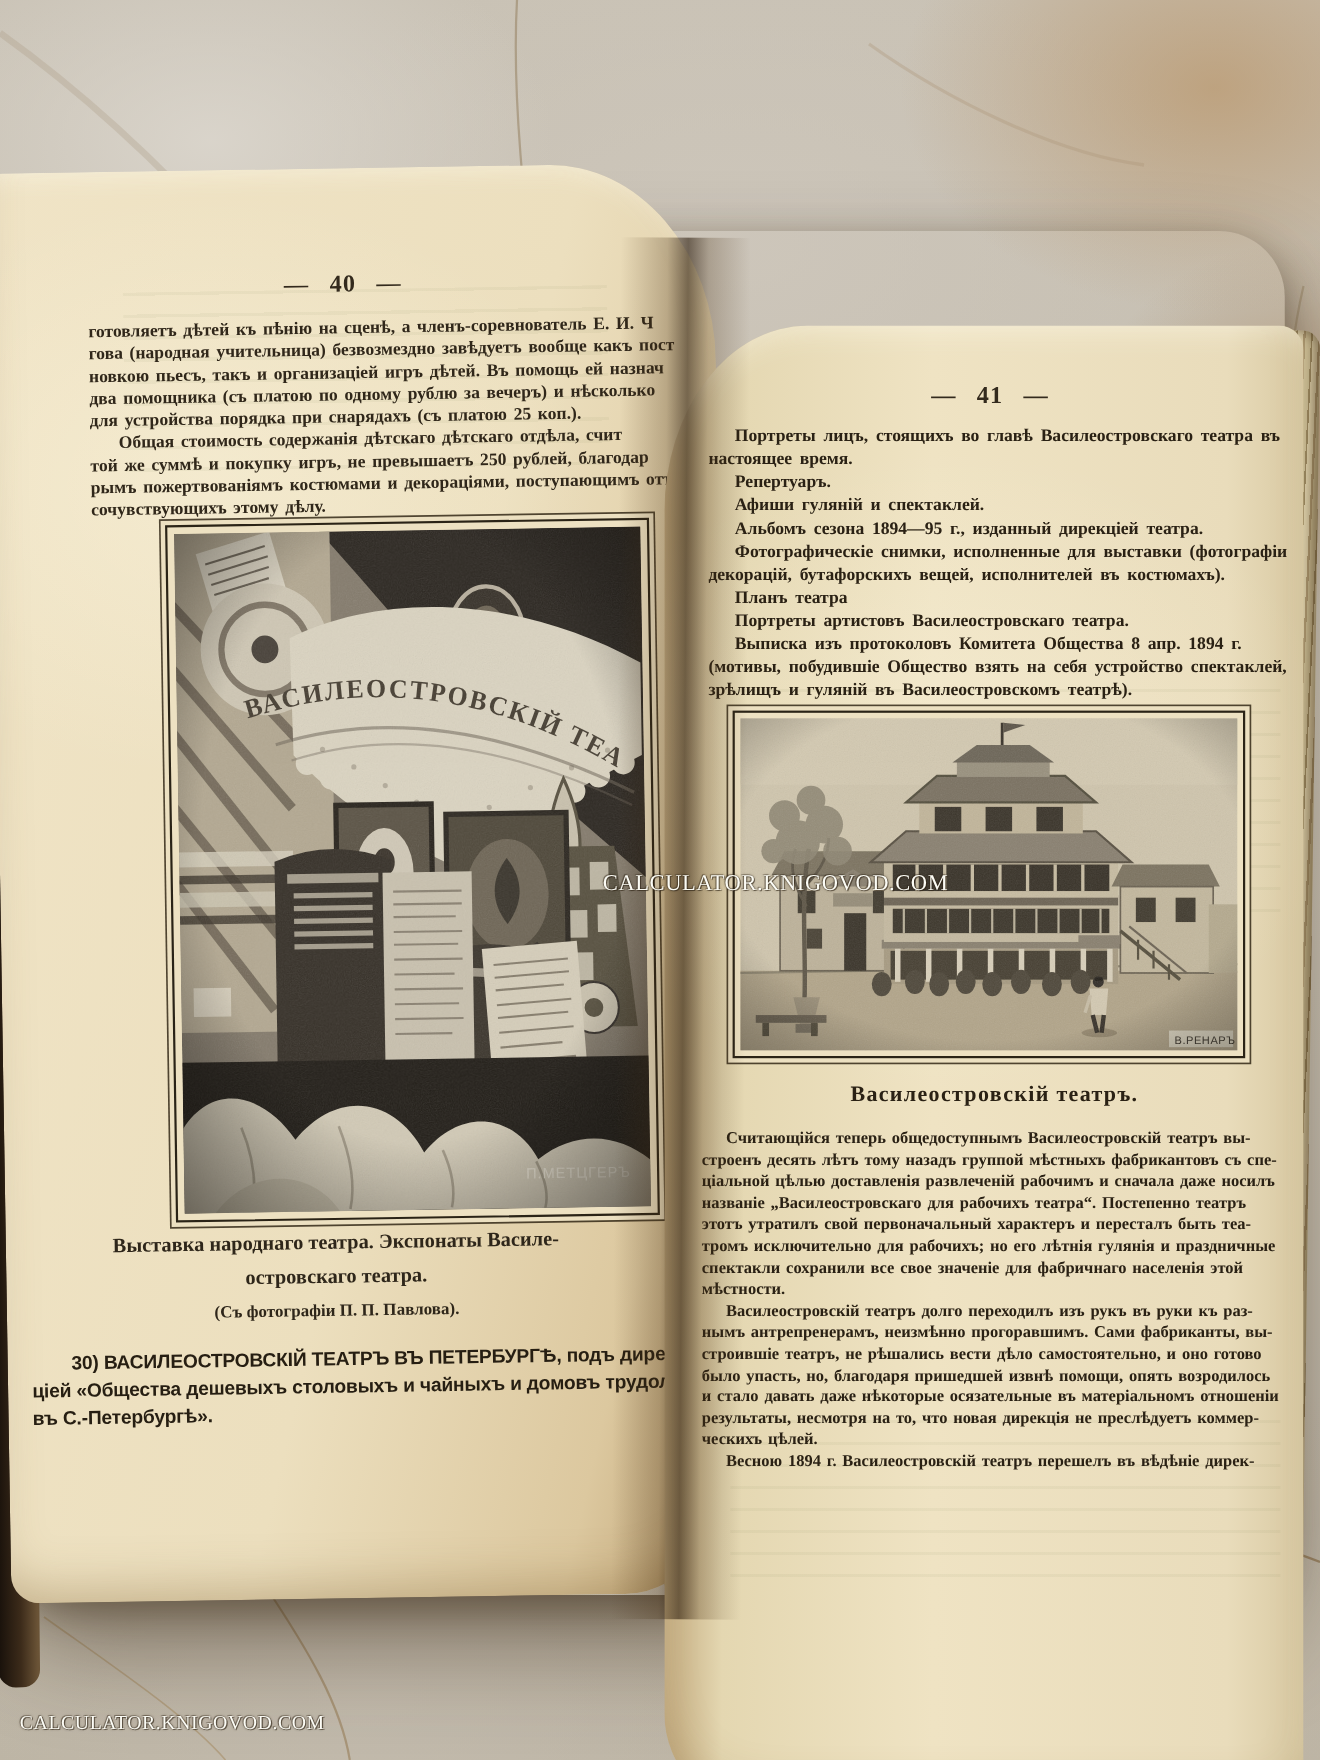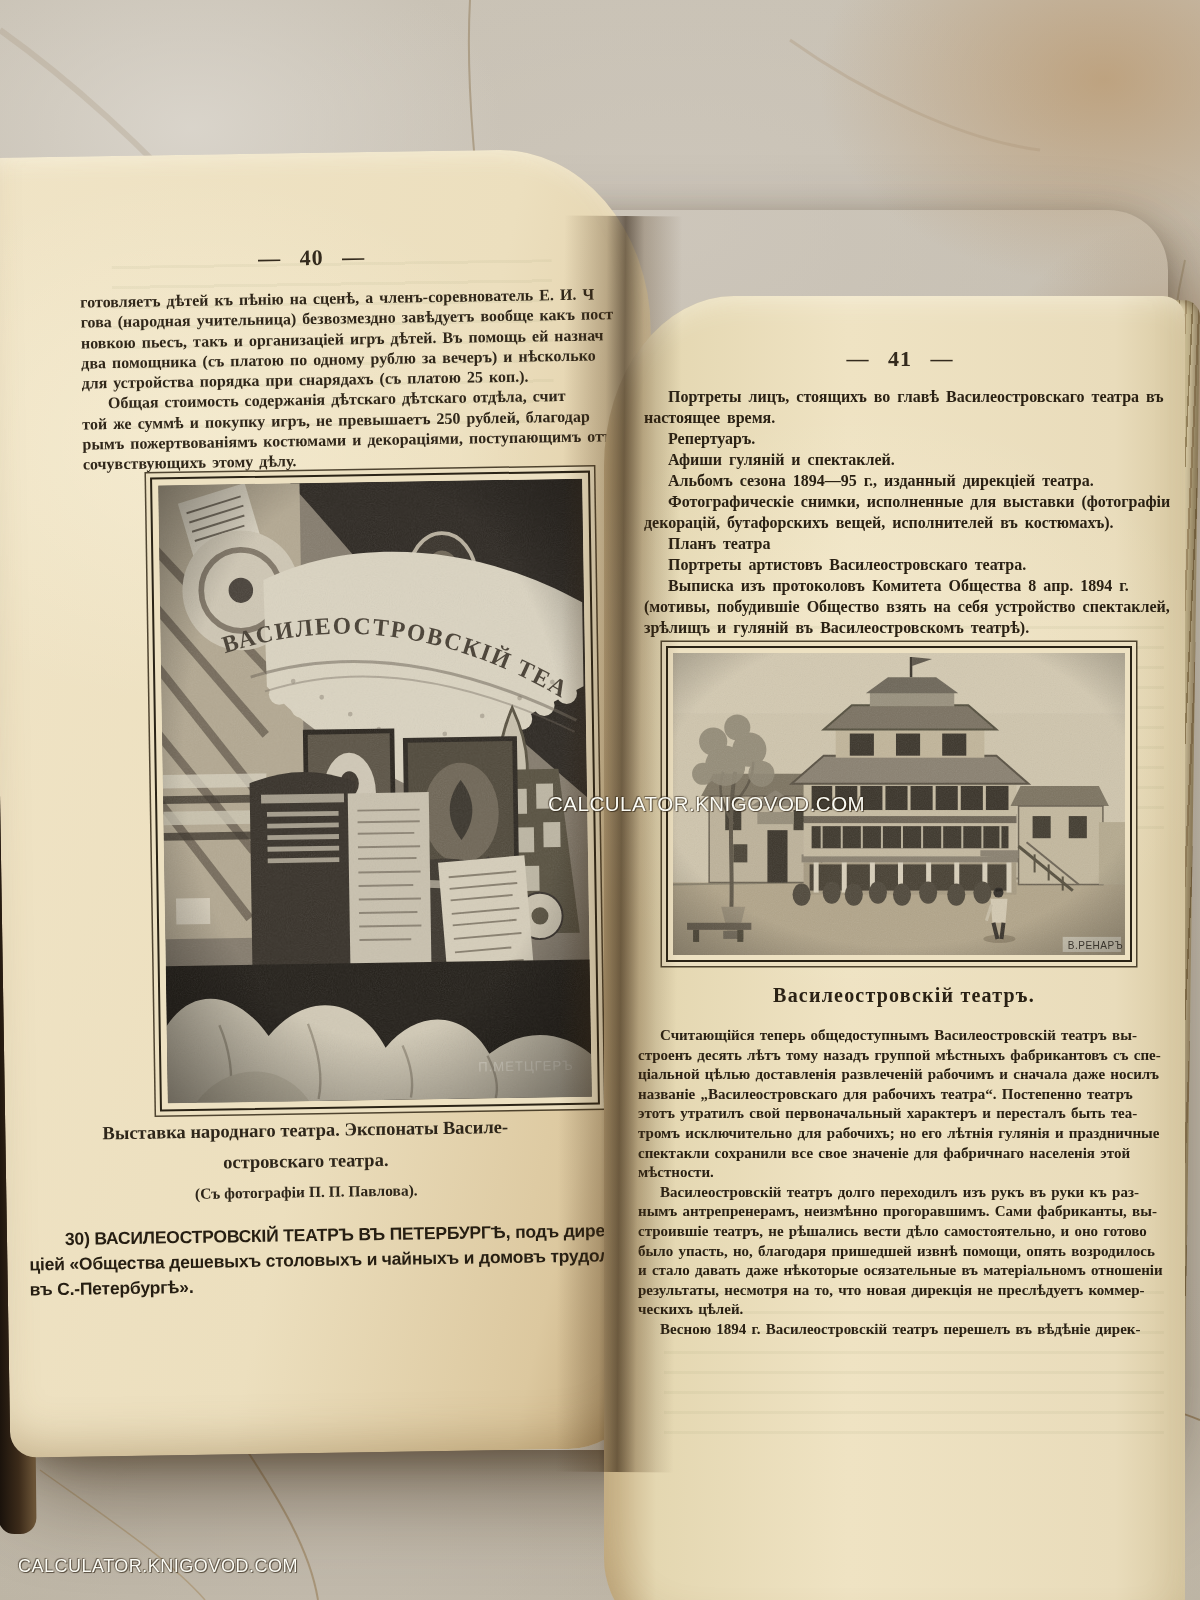--- a/index.html
+++ b/index.html
@@ -88,21 +88,21 @@
   .photo-right{left:62px;top:350px;width:452px;height:302px;padding:5px;}
   .photo svg{display:block;width:100%;height:100%;}
   
   .bleed{pointer-events:none;opacity:.5;
     background:repeating-linear-gradient(180deg,rgba(104,116,66,.12) 0 3px,rgba(104,116,66,0) 3px 20px);}
   .bleed-a{left:120px;top:110px;width:440px;height:180px;}
   .bleed-b{left:60px;top:330px;width:500px;height:220px;}
   .bleed-c{left:60px;top:995px;width:500px;height:150px;}
   
   .watermark{
-    z-index:10;font-family:Liberation Sans, sans-serif;
+    z-index:10;font-family:Liberation Serif, serif;
     color:#fcfcf5;white-space:nowrap;
     text-shadow:0 0 2px rgba(45,35,20,.95),1px 1px 0 rgba(45,35,20,.55),-1px -1px 0 rgba(45,35,20,.35);
   }
   .wm-center{left:548px;top:792px;font-size:20.5px;letter-spacing:.5px;}
   .wm-corner{left:18px;top:1556px;font-size:18px;letter-spacing:.5px;}
 </style>
 </head>
 <body>
 
 <div class="abs marble"></div>

